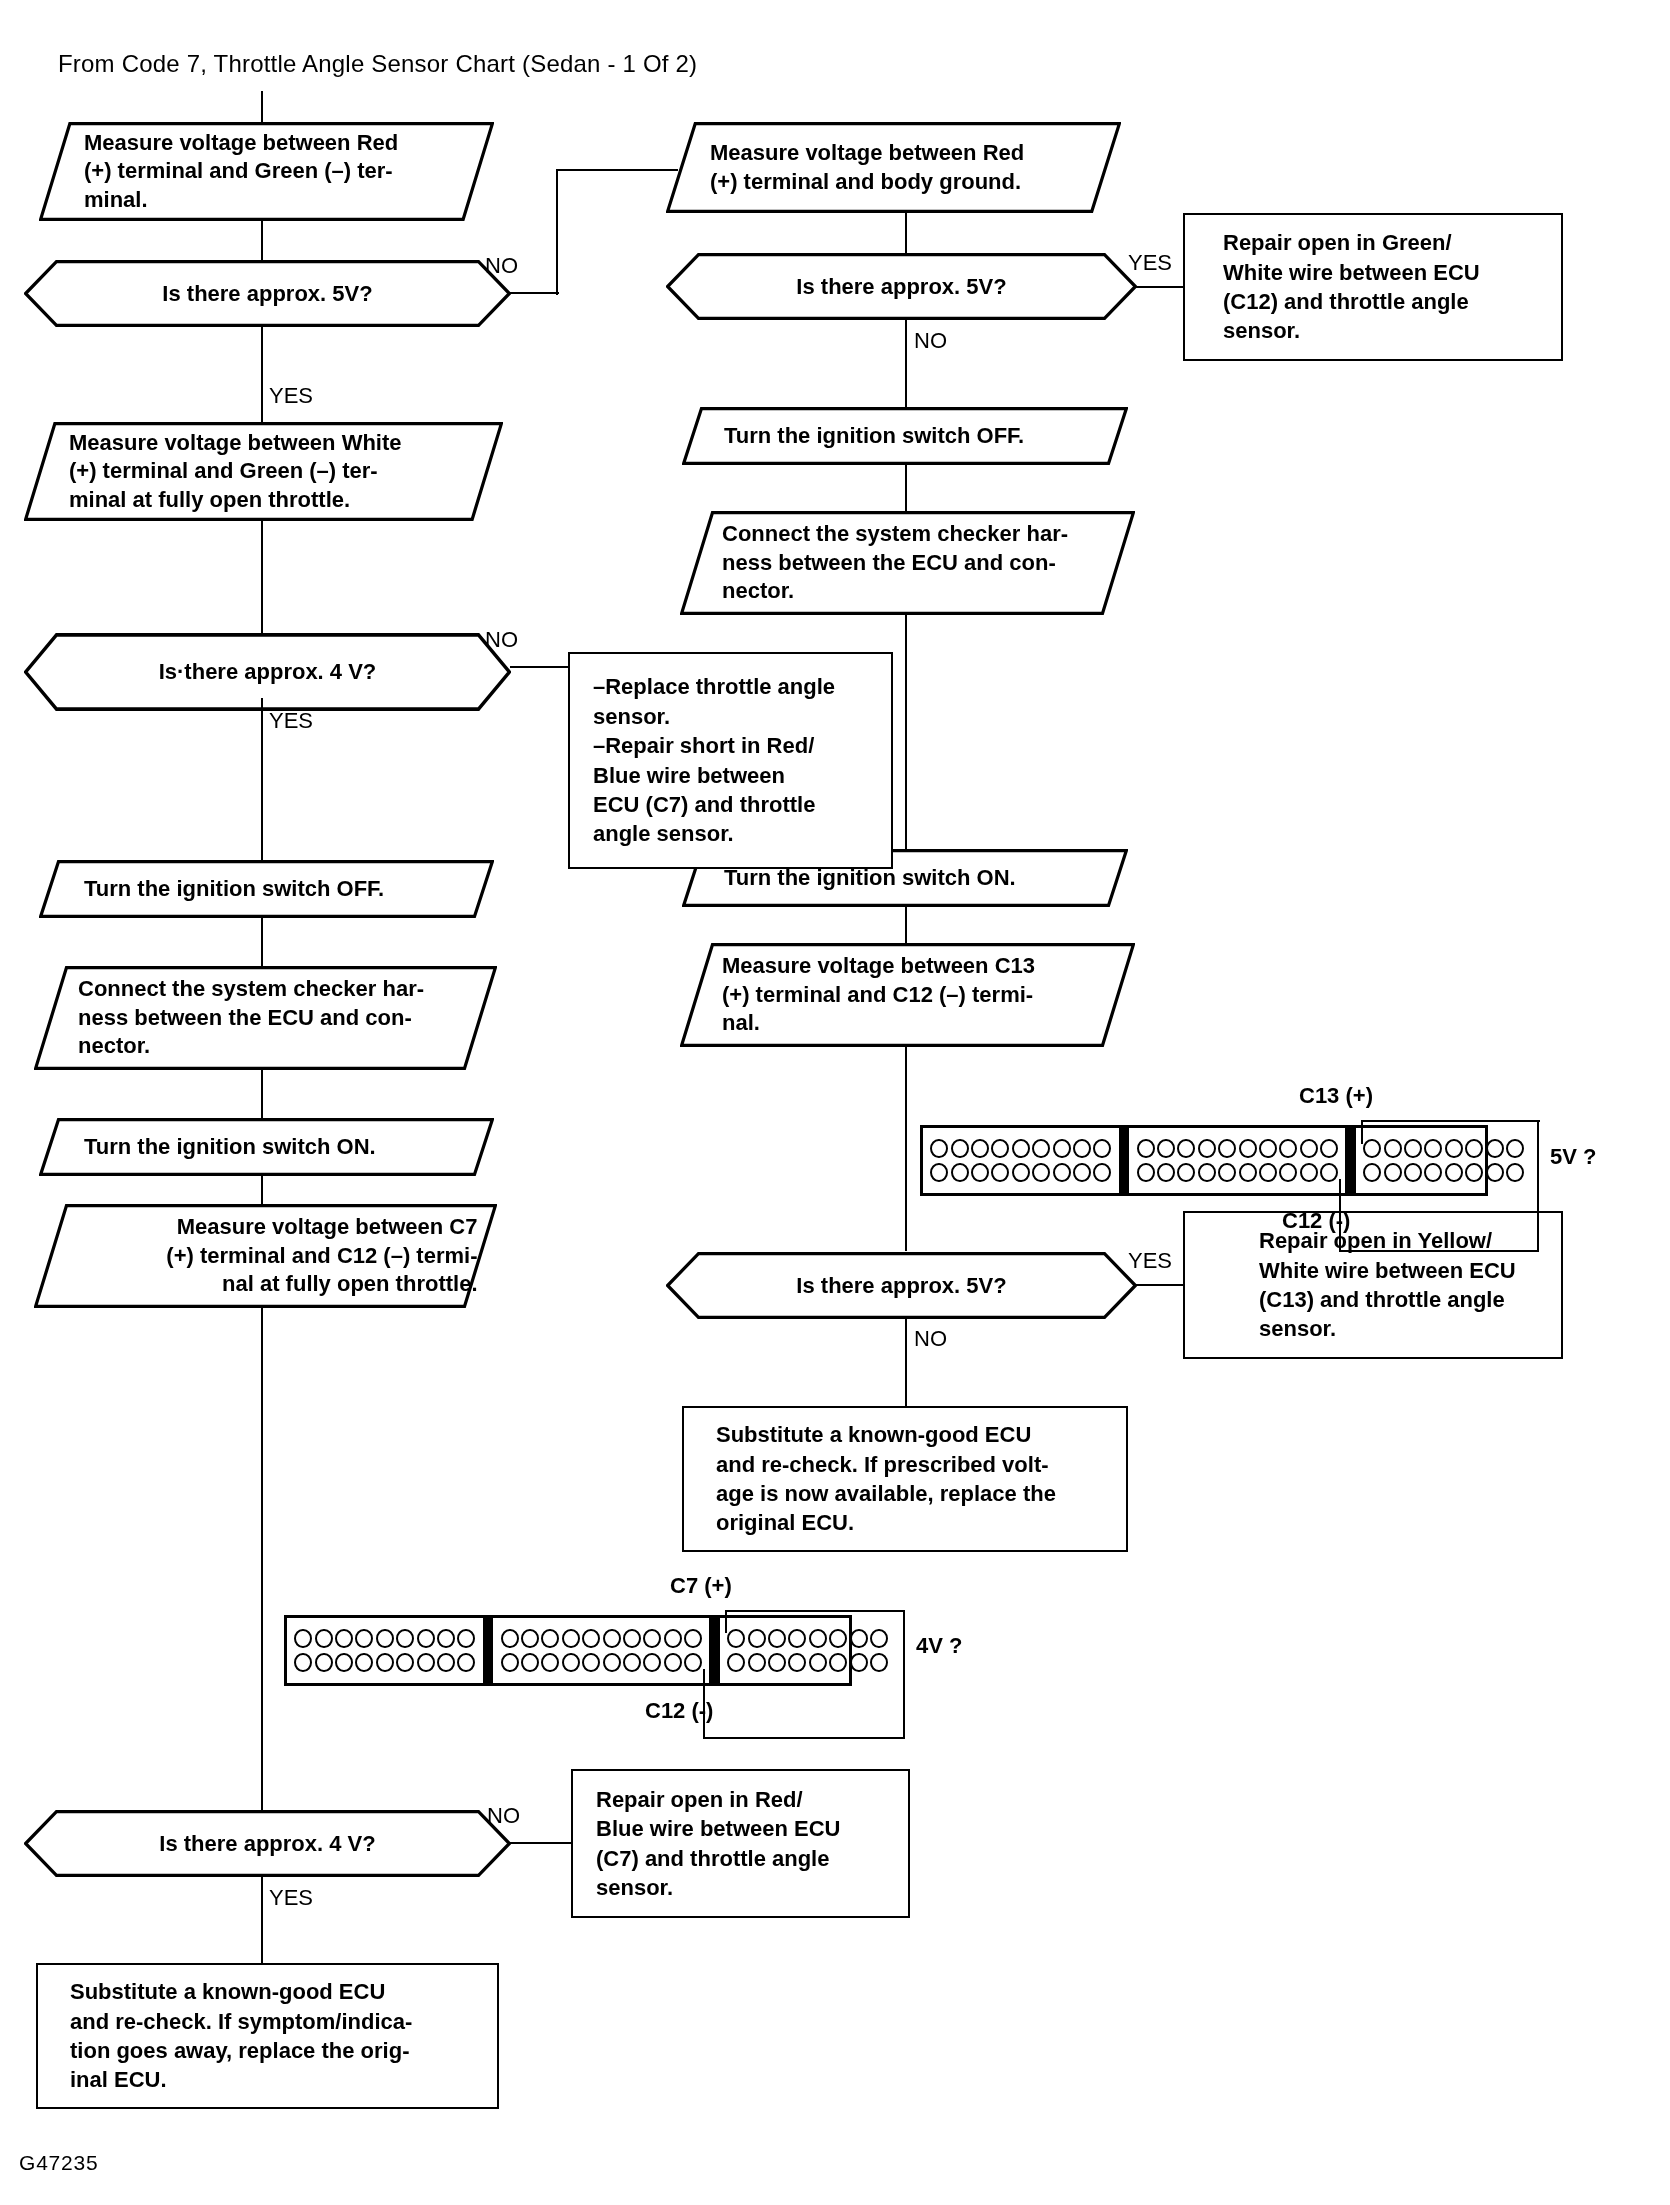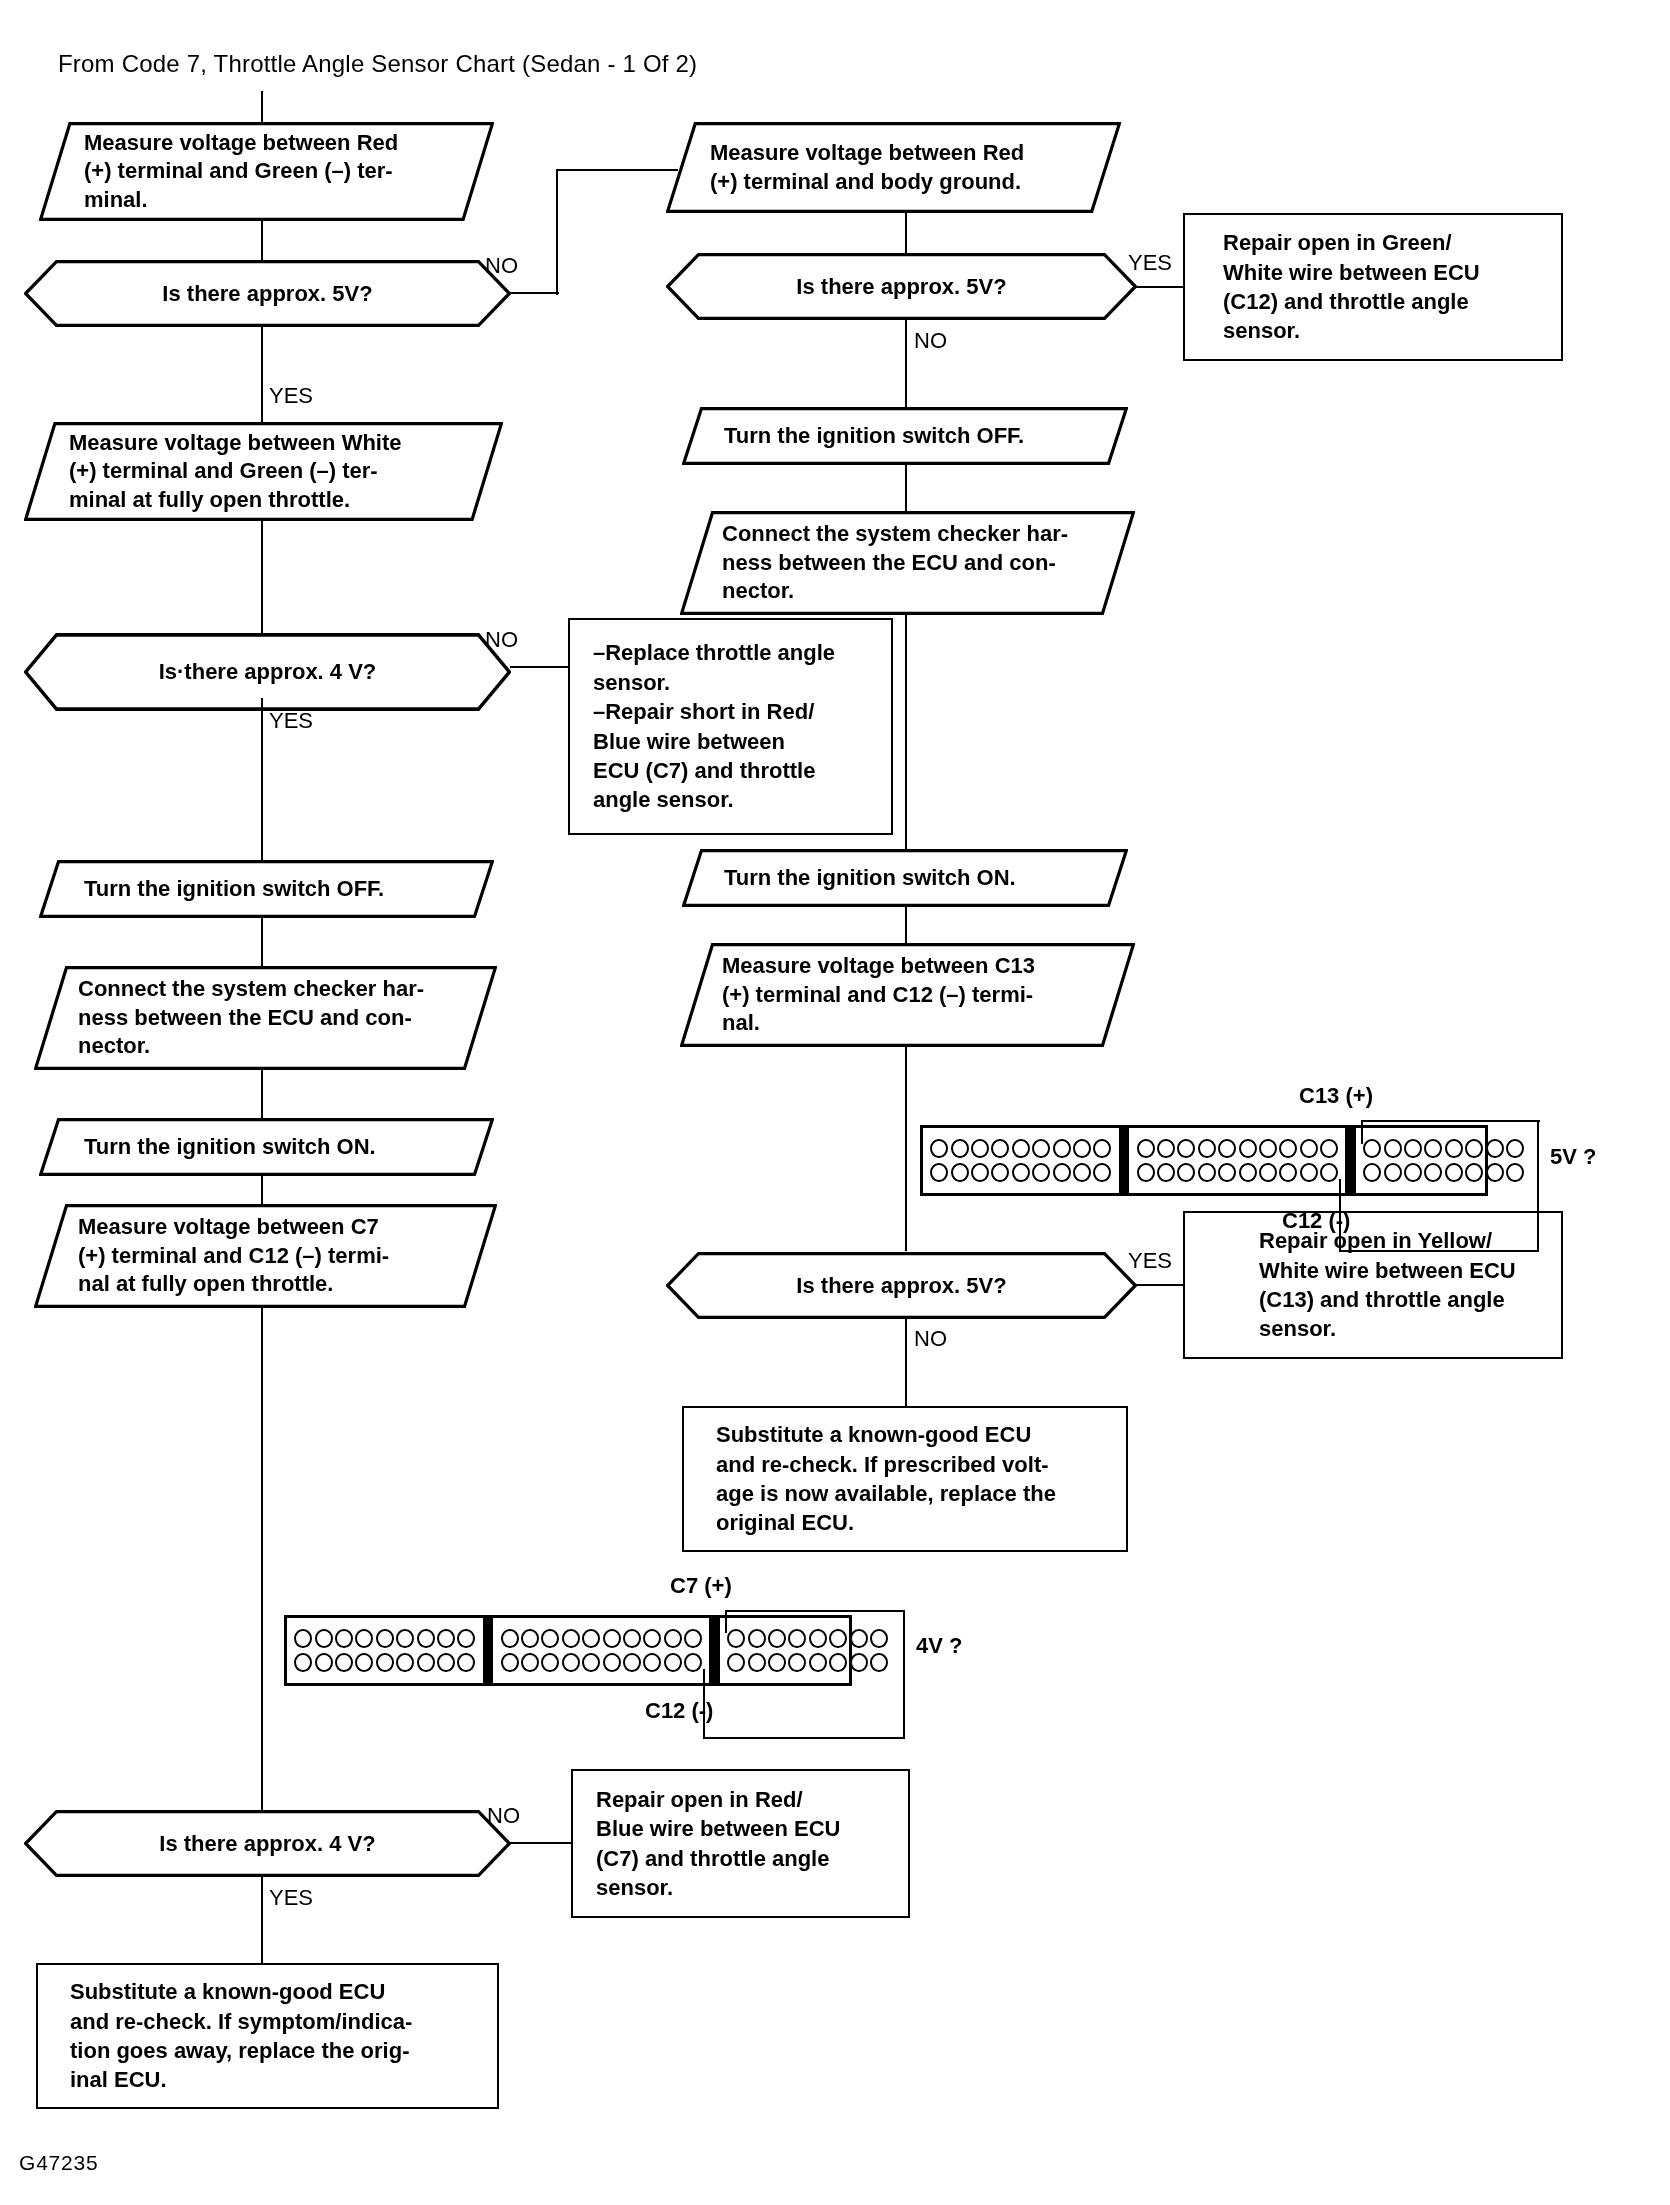--- a/index.html
+++ b/index.html
@@ -237,21 +237,21 @@
       <span>Turn the ignition switch ON.</span>
     </div>
   </div>
 
   <div class="ln" style="left:261px; top:1175px; width:2.4px; height:29px;"></div>
 
   <div class="para" style="left:34px; top:1204px; width:463px; height:104px;">
     <svg viewBox="0 0 570 128" preserveAspectRatio="none">
       <polygon points="40,2 568,2 530,126 2,126" fill="#fff" stroke="#000" stroke-width="4"></polygon>
     </svg>
-    <div class="txt" style="padding-left:44px; padding-right:19.5px;">
+    <div class="txt" style="padding-left:44px; padding-right:19.5px;text-align:right;">
       <span>Measure voltage between C7
 (+) terminal and C12 (–) termi-
 nal at fully open throttle.</span>
     </div>
   </div>
 
   <div class="ln" style="left:261px; top:1307px; width:2.4px; height:503px;"></div>
 
   <div class="hex" style="left:24px; top:1810px; width:487px; height:67px;">
     <svg viewBox="0 0 600 82" preserveAspectRatio="none">
@@ -378,21 +378,21 @@
 
   <div class="rect" style="left:1183px; top:213px; width:380px; height:148px;">
     <div class="txt" style="padding-left:38px; padding-right:13px;">
       <span>Repair open in Green/
 White wire between ECU
 (C12) and throttle angle
 sensor.</span>
     </div>
   </div>
 
-  <div class="rect" style="left:568px; top:618px; width:325px; height:217px;padding-left:48px;">
+  <div class="rect" style="left:568px; top:652px; width:325px; height:217px;padding-left:48px;">
     <div class="txt" style="padding-left:23px; padding-right:9.7px;">
       <span>–Replace throttle angle
   sensor.
 –Repair short in Red/
   Blue wire between
   ECU (C7) and throttle
   angle sensor.</span>
     </div>
   </div>
 

